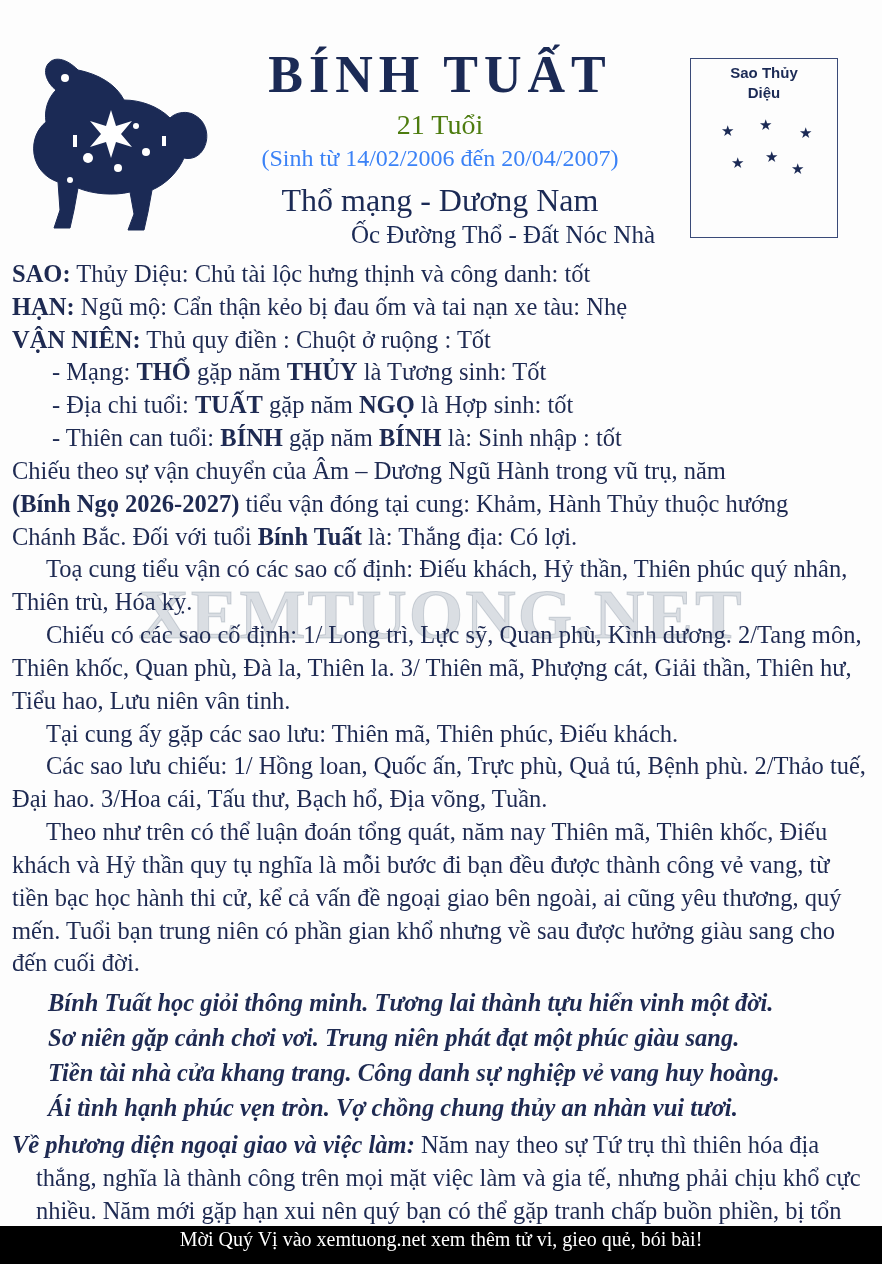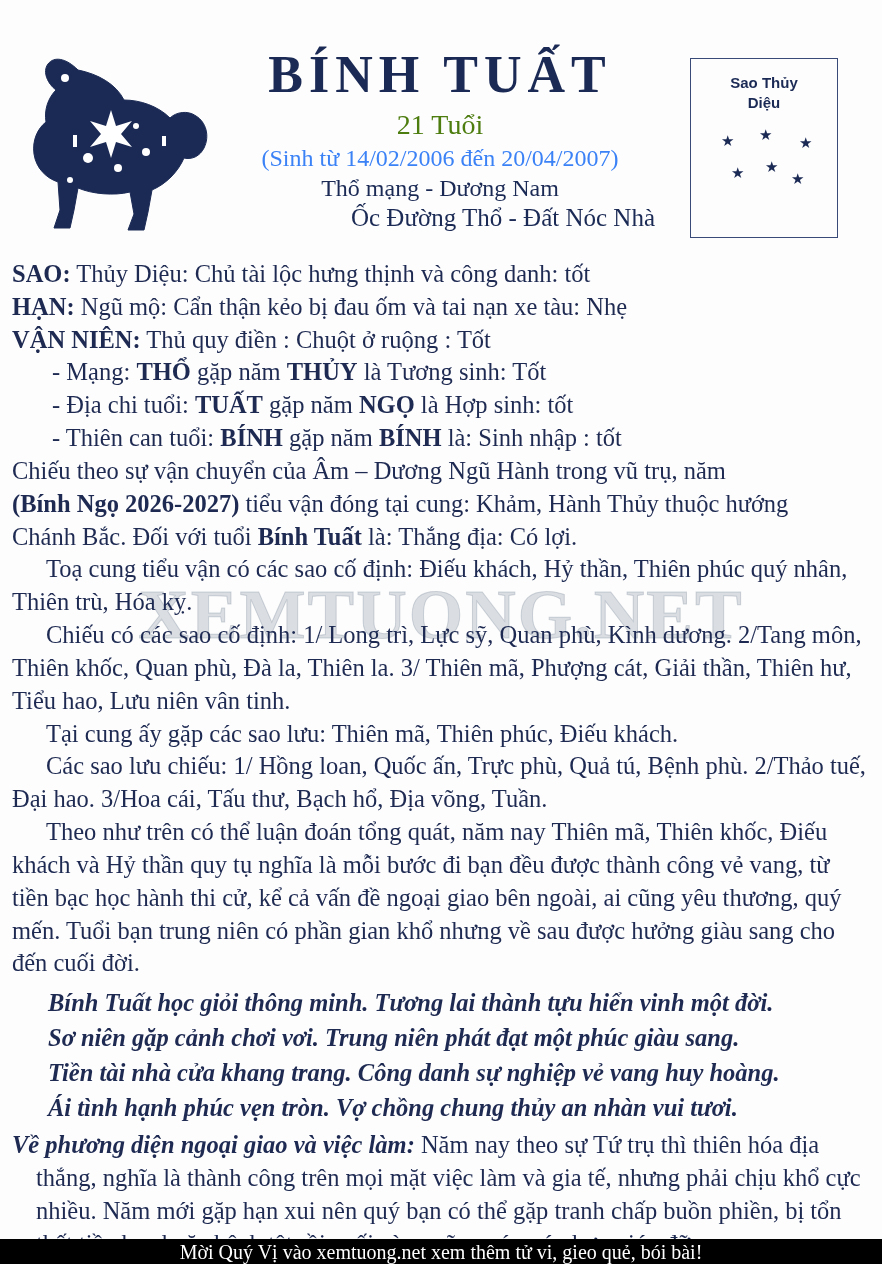--- a/index.html
+++ b/index.html
@@ -63,22 +63,22 @@
     font-size: 28px;
     margin-top: 6px;
     color: #4d7c0f;
   }
   #dates-line {
     font-size: 24px;
     margin-top: 4px;
     color: #3b82f6;
   }
   #destiny-line {
-    font-size: 24px;
-    margin-top: 3px;
+    font-size: 32px;
+    margin-top: 10px;
     color: #1b2a55;
   }
   #element-line {
     font-size: 25px;
     margin-top: 2px;
     color: #1b2a55;
     text-align: right;
   }
   
   #star-box {
@@ -89,21 +89,21 @@
     height: 180px;
     border: 1px solid #3a4a78;
     box-sizing: border-box;
   }
   #star-box-title {
     text-align: center;
     font-family: "Liberation Sans", sans-serif;
     font-size: 15px;
     font-weight: bold;
     line-height: 1.35;
-    margin-top: 14px;
+    margin-top: 4px;
     color: #1b2a55;
   }
   #star-field {
     position: relative;
     width: 148px;
     height: 110px;
   }
   .star {
     position: absolute;
     font-size: 15px;
@@ -143,21 +143,21 @@
     position: absolute;
     left: 0;
     bottom: 0;
     width: 882px;
     background: #000000;
     color: #ffffff;
     text-align: center;
     font-family: "Liberation Serif", serif;
     font-size: 20px;
     line-height: 26px;
-    height: 25px;
+    height: 38px;
     z-index: 20;
   }
 </style>
 </head>
 <body>
 
 <div id="page">
 
   <div id="watermark">XEMTUONG.NET</div>
 

